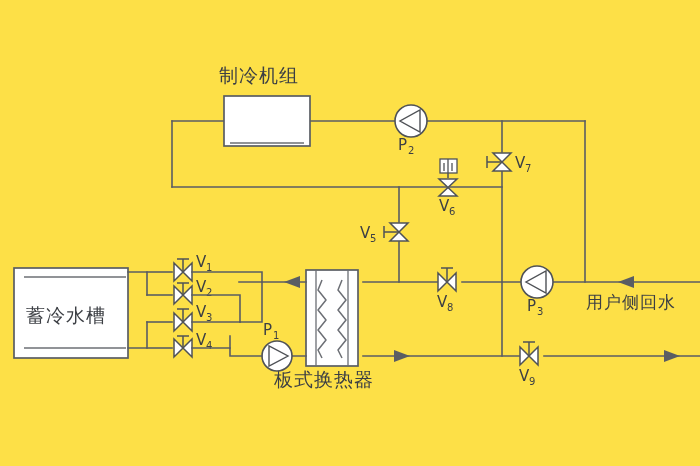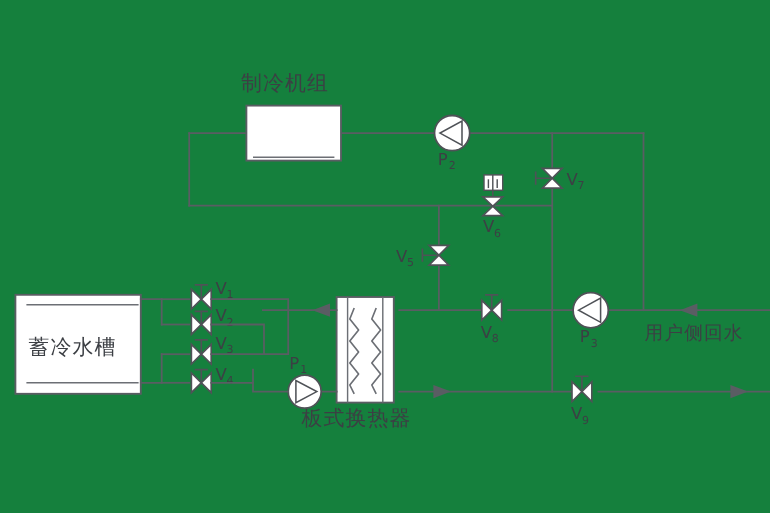--- a/index.html
+++ b/index.html
@@ -4,21 +4,21 @@
 <style>
   html, body {
     margin: 0;
     padding: 0;
     background: #ffffff;
   }
   #diagram-root {
     position: relative;
     width: 700px;
     height: 466px;
-    background: #15803d;
+    background: #fde047;
     font-family: "DejaVu Sans", "Liberation Sans", sans-serif;
     overflow: hidden;
   }
   svg.schematic {
     display: block;
     width: 700px;
     height: 466px;
   }
   .pipe {
     stroke: #5a5d63;

